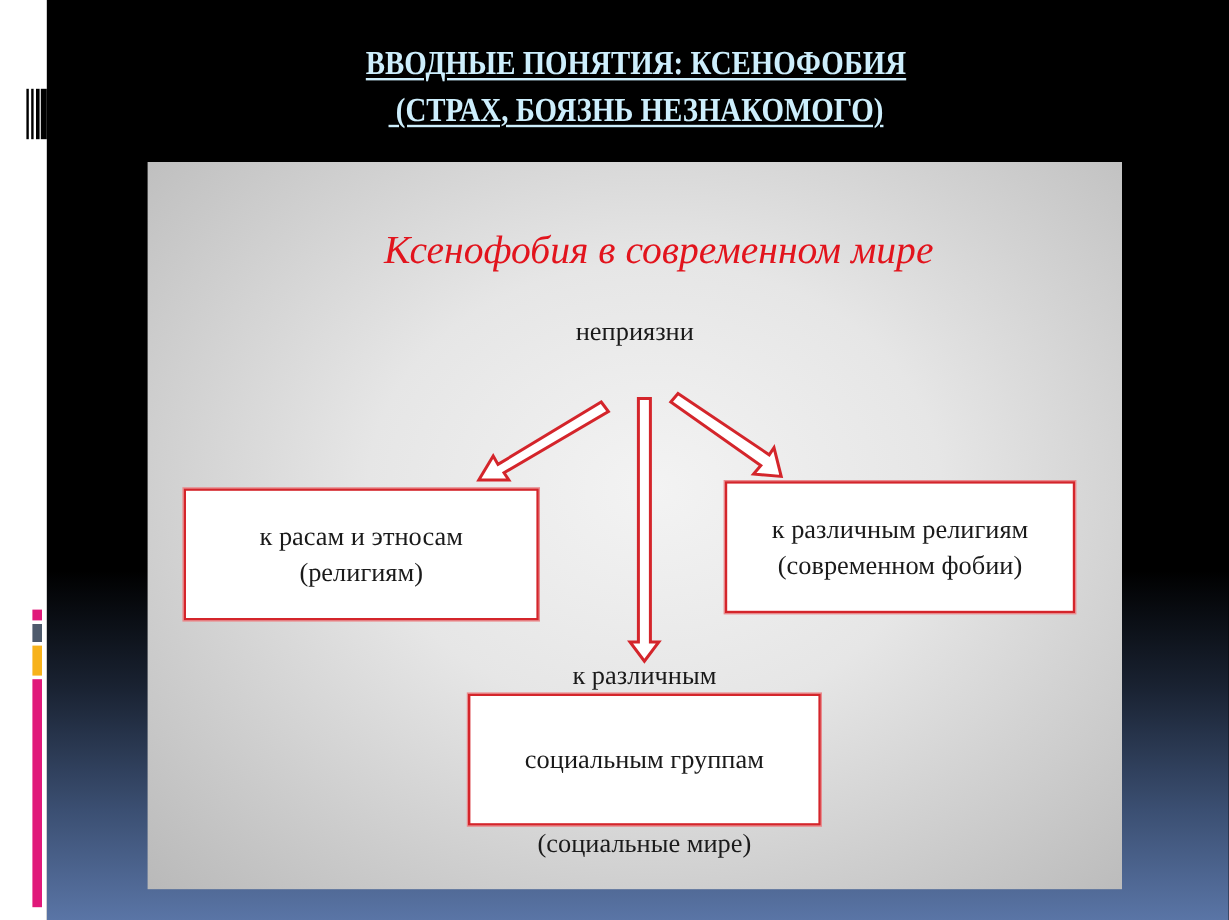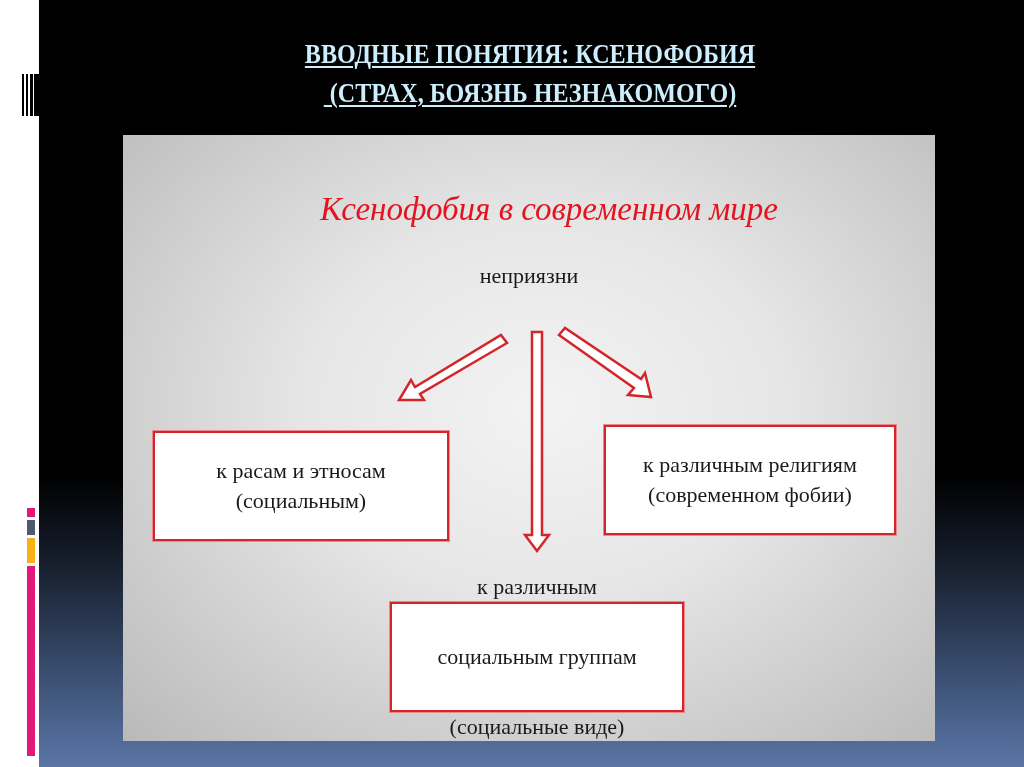--- a/index.html
+++ b/index.html
@@ -6,21 +6,21 @@
   body{width:1024px;height:767px;position:relative;overflow:hidden;background:#000;font-family:"Liberation Serif",serif;}
   .left-strip{position:absolute;left:0;top:0;width:39px;height:767px;background:#fff;}
   .bars{position:absolute;left:22px;top:74px;width:16px;height:42px;}
   .bars span{position:absolute;top:0;height:42px;background:#000;}
   .bg-grad{position:absolute;left:39px;top:0;width:985px;height:767px;background:linear-gradient(to bottom,#000 0%,#000 62%,#1a2333 75%,#3b4f72 88%,#5a75a6 100%);}
   .accent{position:absolute;left:27px;width:8px;}
   .title{position:absolute;left:190px;top:34px;width:680px;text-align:center;color:#cdeefc;font-family:"Liberation Serif",serif;font-weight:bold;font-size:28px;line-height:39px;text-decoration:underline;text-decoration-thickness:2px;text-underline-offset:3px;transform:scaleX(0.86);transform-origin:center;letter-spacing:0px;}
   .slide{position:absolute;left:123px;top:135px;width:812px;height:606px;background:radial-gradient(ellipse at 52% 45%,#f3f3f3 0%,#e6e6e6 40%,#b9b9b9 100%);}
   .inner-title{position:absolute;left:0;top:56px;width:812px;text-align:center;color:#e2141d;font-style:italic;font-size:33px;padding-left:20px;}
   .intro{position:absolute;left:40px;top:126px;width:732px;text-align:center;color:#1a1a1a;font-size:22px;line-height:30px;}
-  .box{position:absolute;background:#fff;border:2px solid #d4252b;box-shadow:0 0 0 1px #e98b8e;text-align:center;color:#1a1a1a;font-size:22px;line-height:30px;display:flex;align-items:center;justify-content:center;flex-direction:column;margin-top:24px;}
+  .box{position:absolute;background:#fff;border:2px solid #d4252b;box-shadow:0 0 0 1px #e98b8e;text-align:center;color:#1a1a1a;font-size:22px;line-height:30px;display:flex;align-items:center;justify-content:center;flex-direction:column;}
   svg{position:absolute;left:0;top:0;}
 </style>
 </head>
 <body>
 
 <div class="bg-grad"></div>
 <div class="left-strip">
   <div class="bars">
     <span style="left:0;width:2px;"></span>
     <span style="left:4px;width:2px;"></span>
@@ -54,26 +54,26 @@
       <polygon points="409,197 419,197 419,400 426,400 414,416 402,400 409,400"></polygon>
     </g>
 
     <g fill="#fff" stroke="#d4252b" stroke-width="2.5">
       <polygon points="436,200 442,193 518,244 522,238 528,262 505,260 511,253"></polygon>
     </g>
   </svg>
 
   <div class="box" style="left:30px;top:272px;width:292px;height:106px;">
     <div>к расам и этносам</div>
-    <div>(социальным)</div>
+    <div>(религиям)</div>
   </div>
 
   <div class="box" style="left:481px;top:266px;width:288px;height:106px;">
     <div>к различным религиям</div>
     <div>(современном фобии)</div>
   </div>
 
   <div class="box" style="left:267px;top:443px;width:290px;height:106px;gap:40px;">
     <div>к различным</div>
     <div>социальным группам</div>
-    <div>(социальные виде)</div>
+    <div>(социальные мире)</div>
   </div>
 </div>
 
 </body></html>

